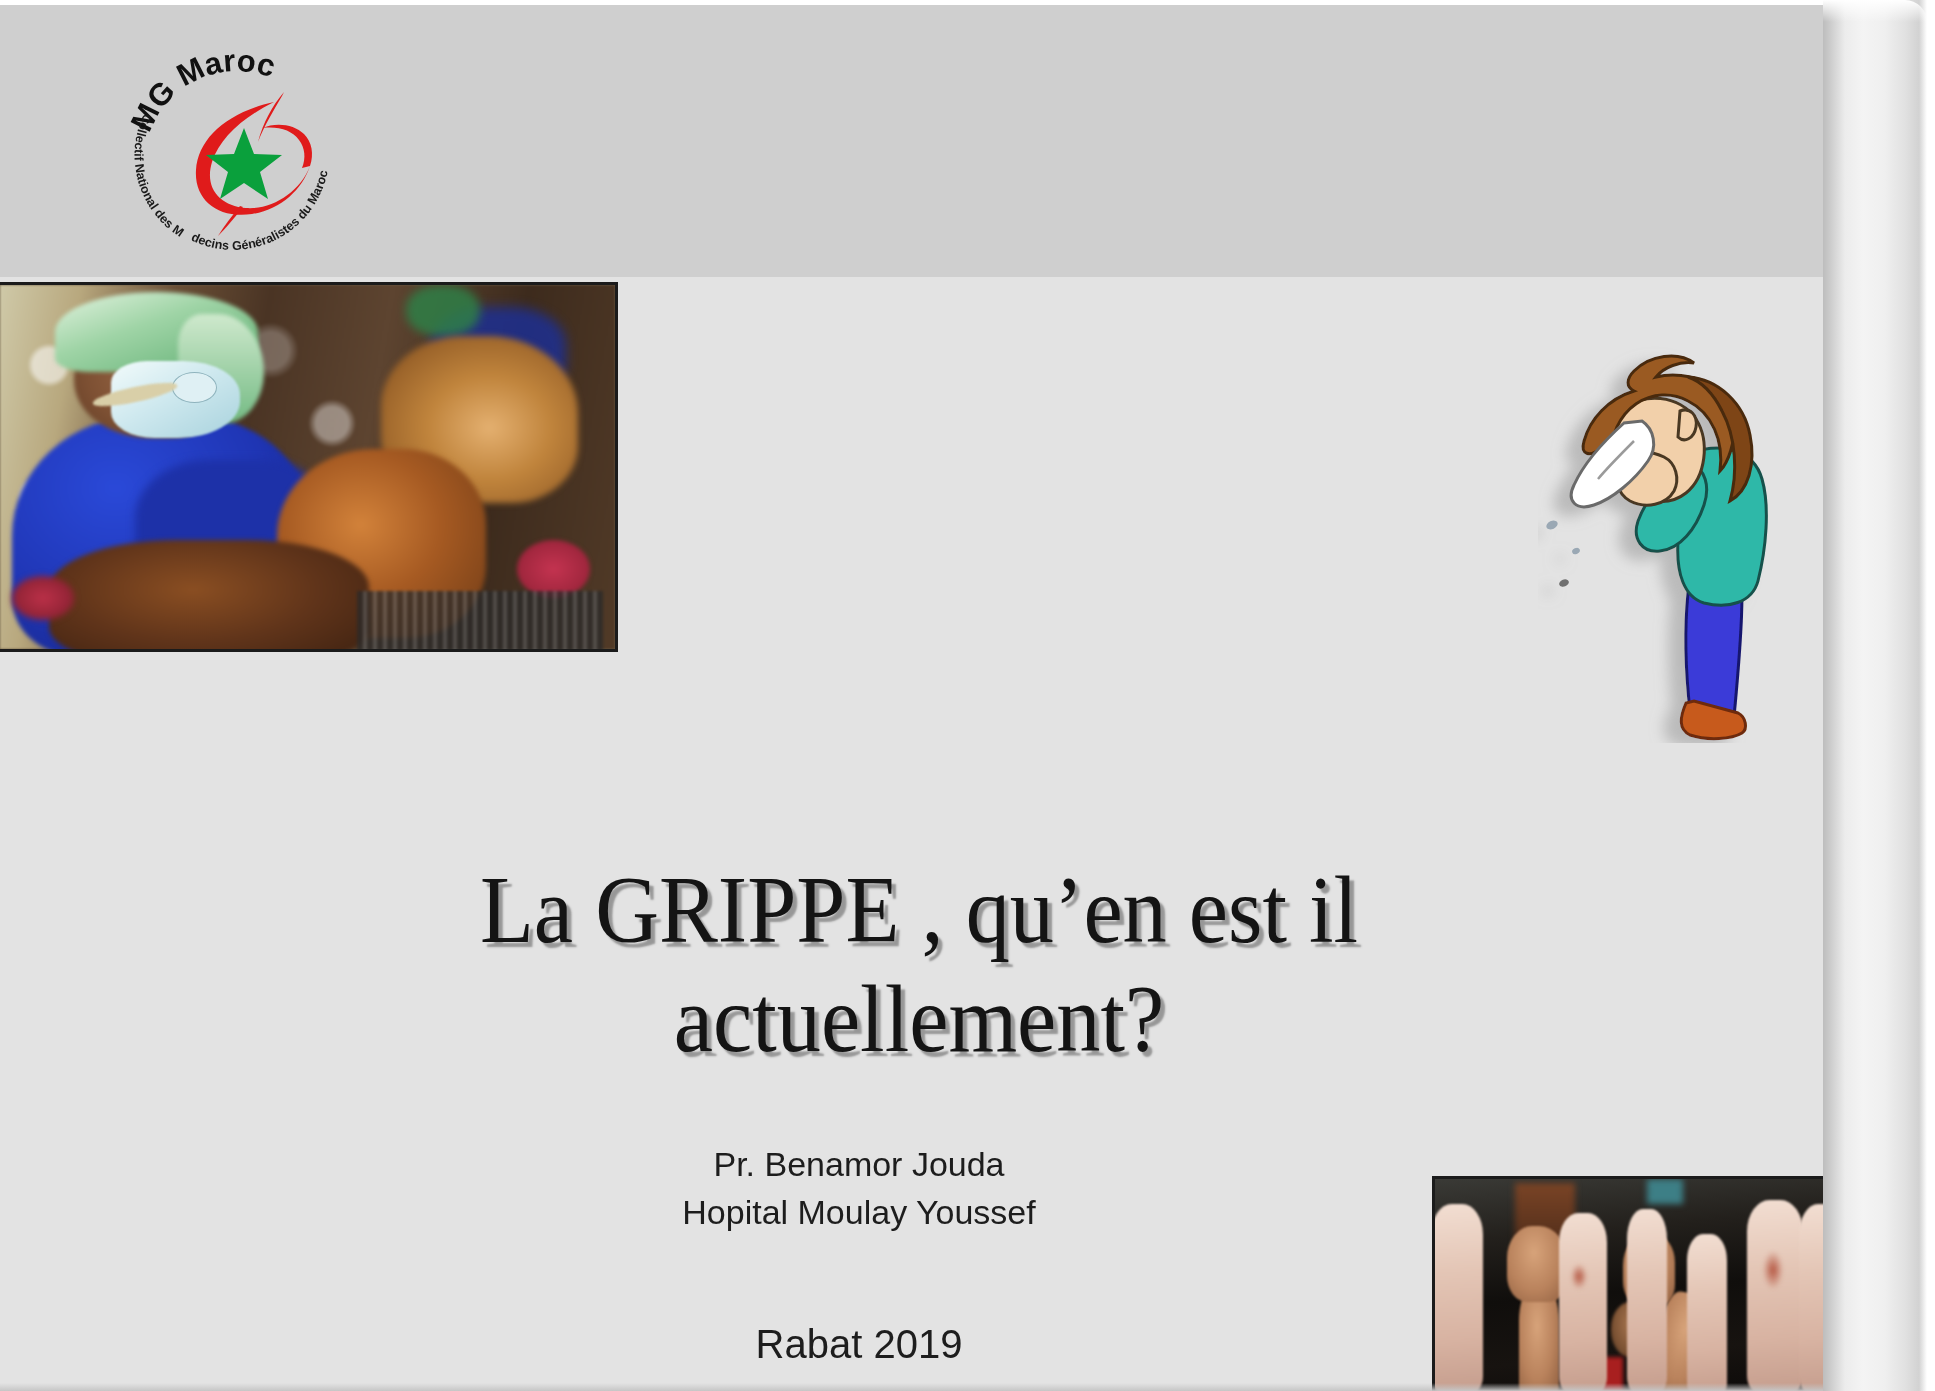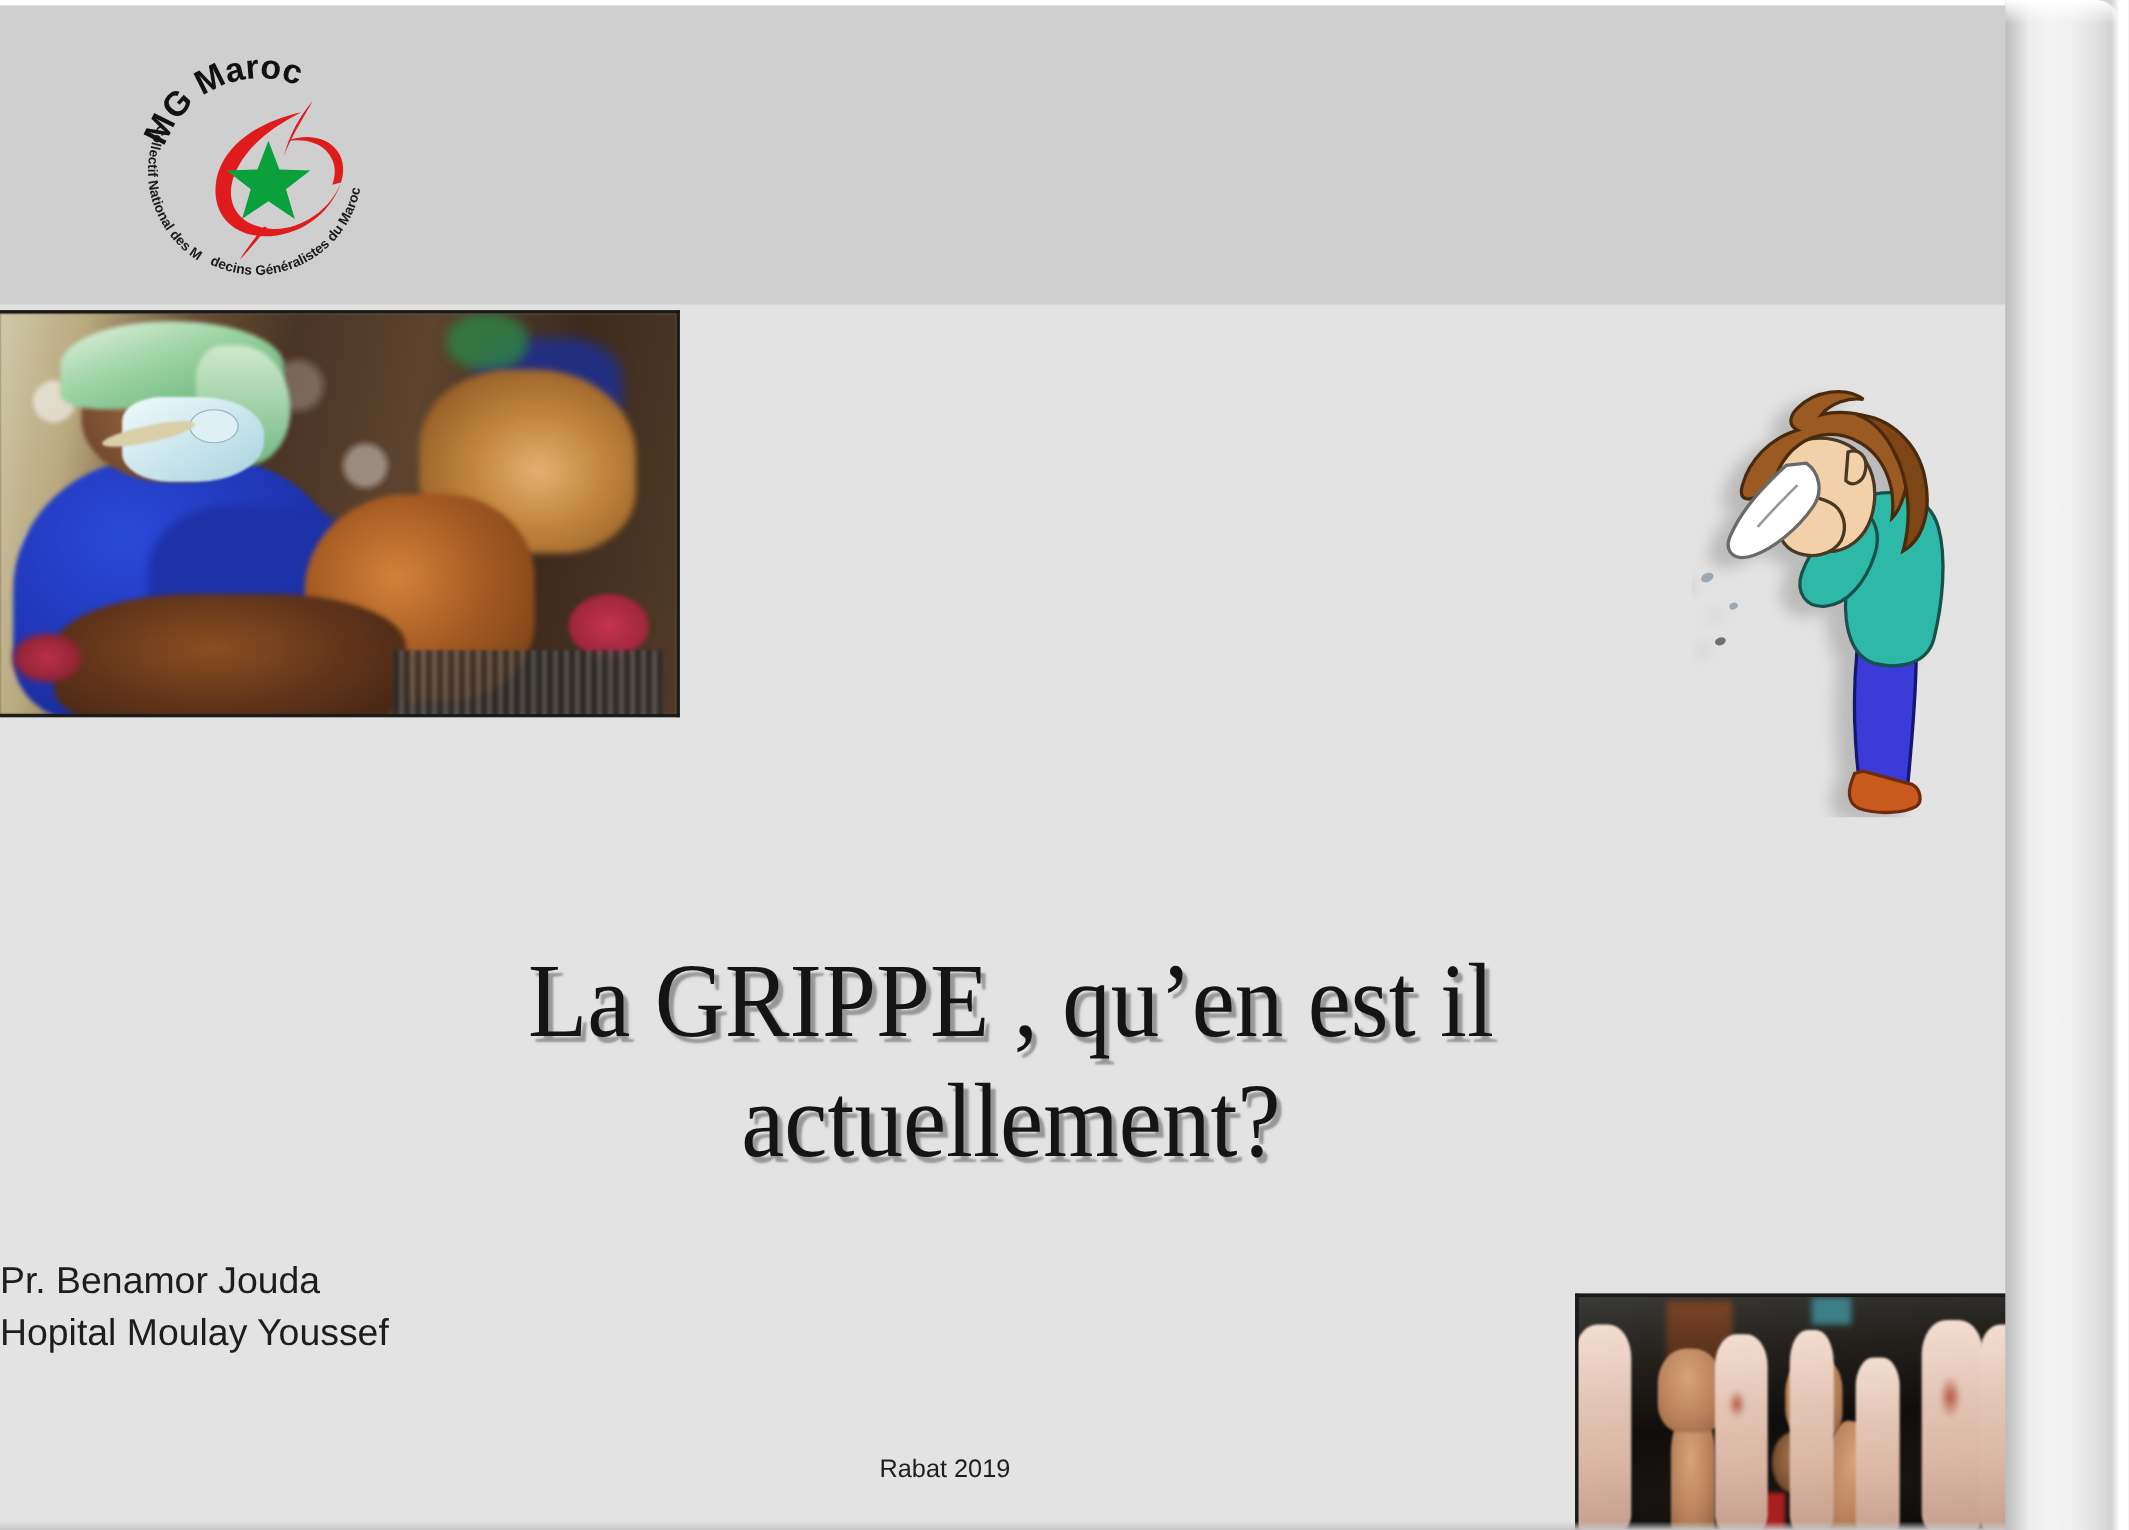--- a/index.html
+++ b/index.html
@@ -324,36 +324,36 @@
     transform-origin: 50% 0;
     text-shadow: 5px 5px 2px rgba(90,90,90,0.55);
     white-space: pre-line;
   }
 
   .byline {
     position: absolute;
     left: 0;
     top: 1140px;
     width: 1718px;
-    text-align: left;
+    text-align: center;
     font-family: "Liberation Sans", sans-serif;
     font-size: 34px;
     line-height: 1.42;
     color: #1d1d1d;
     white-space: pre-line;
   }
 
   .venue {
     position: absolute;
     left: 0;
     top: 1322px;
     width: 1718px;
     text-align: center;
     font-family: "Liberation Sans", sans-serif;
-    font-size: 23px;
+    font-size: 40px;
     color: #1d1d1d;
   }
 </style>
 </head>
 <body>
 
 <div id="slide">
 
   <div class="page-top-edge"></div>
 

